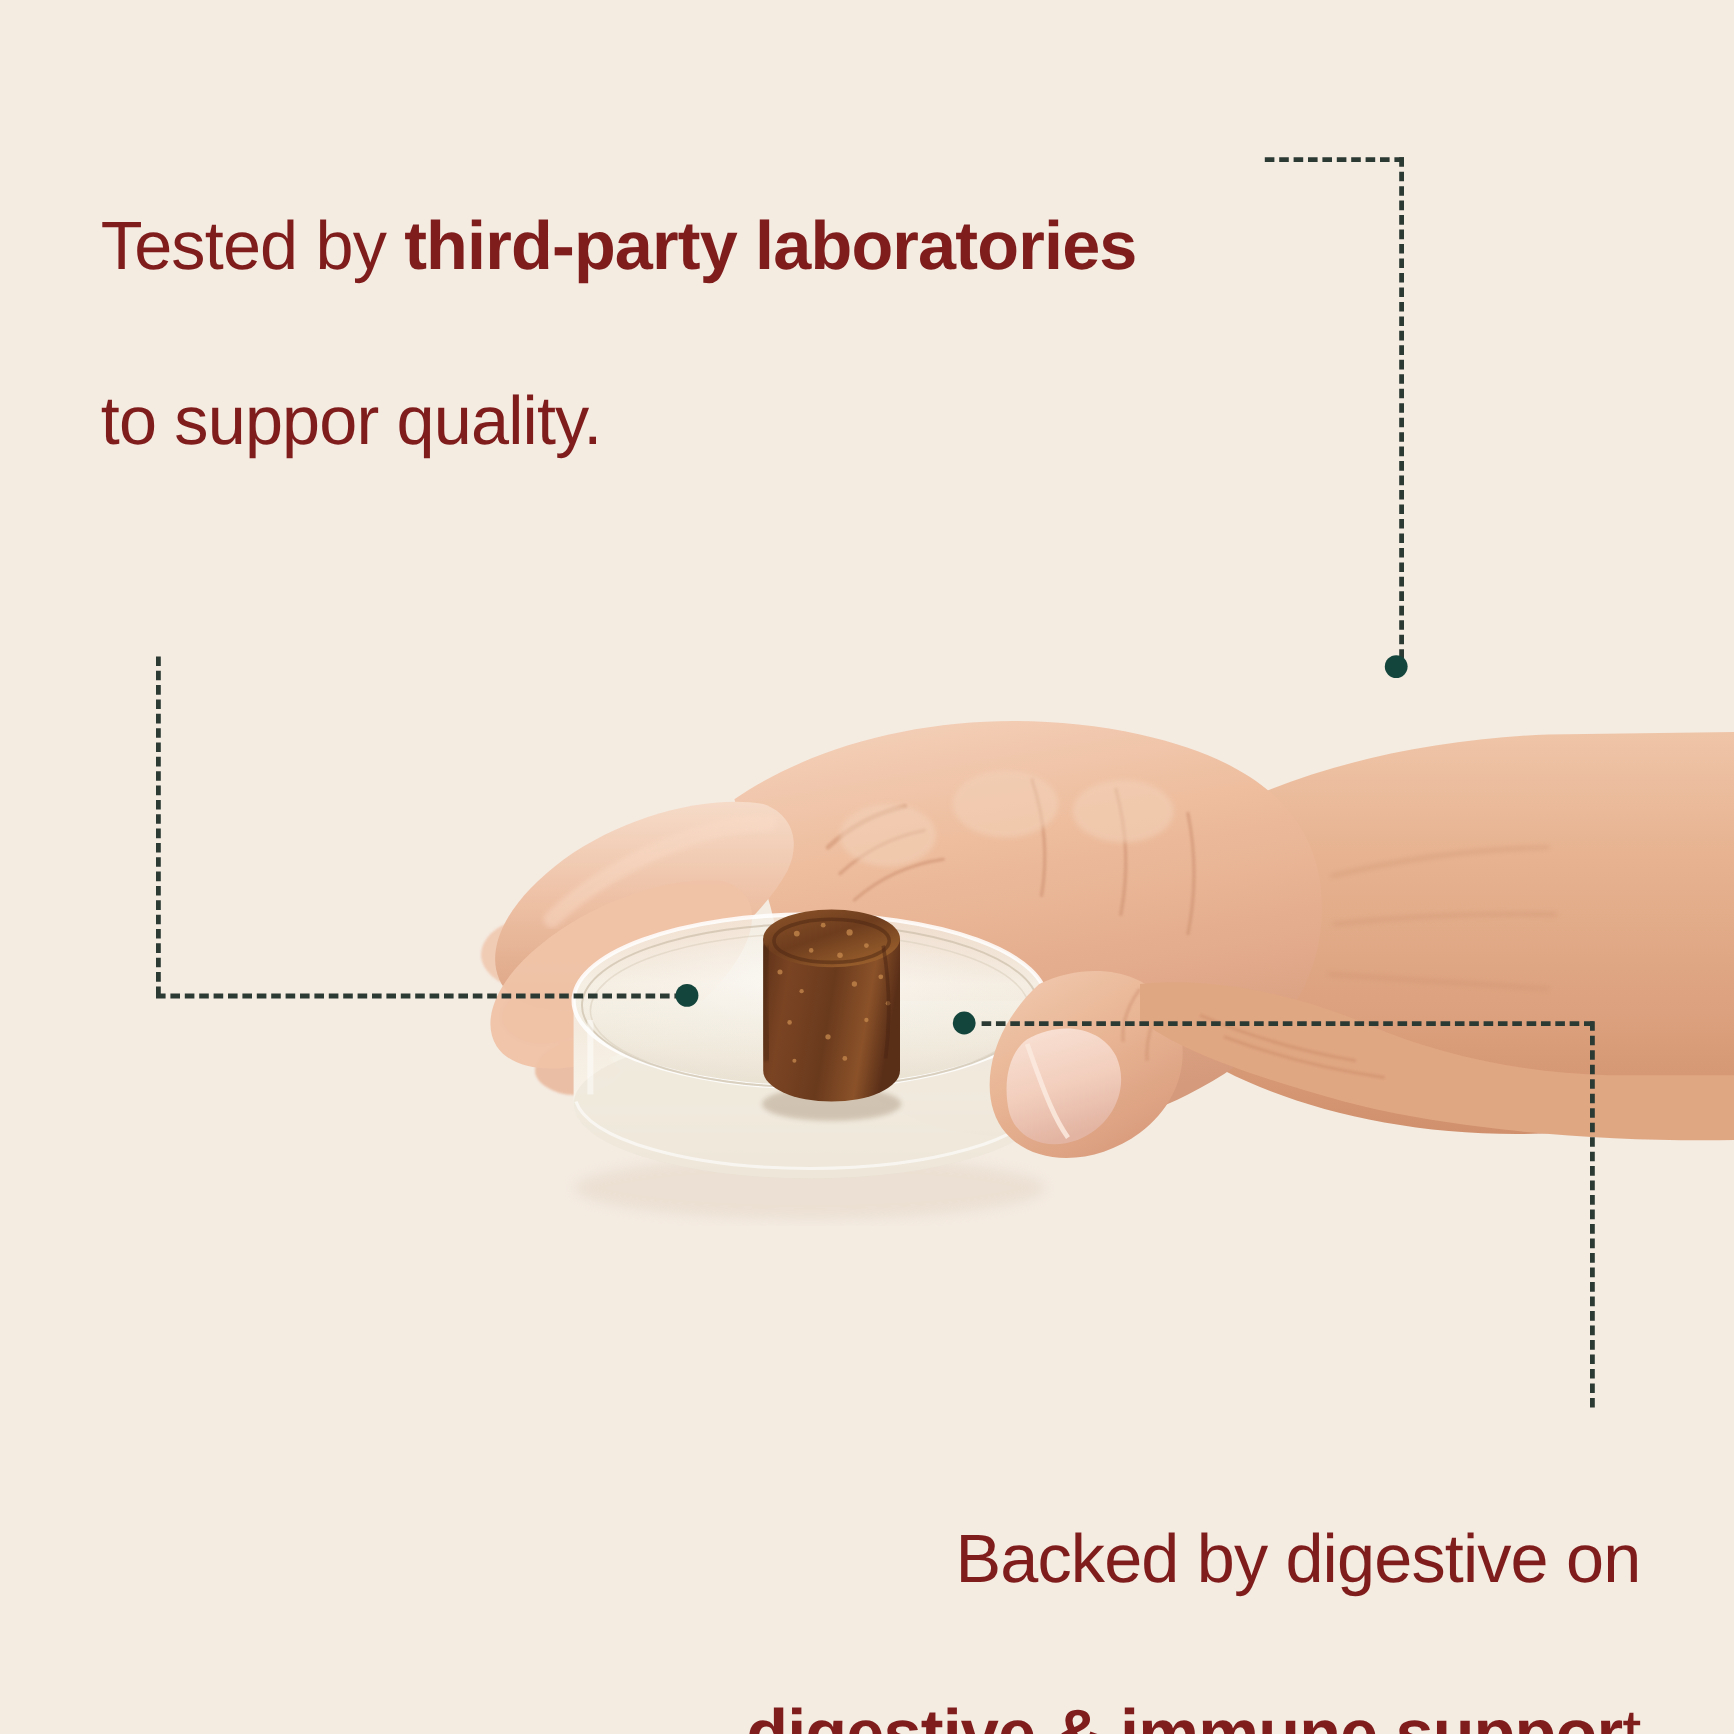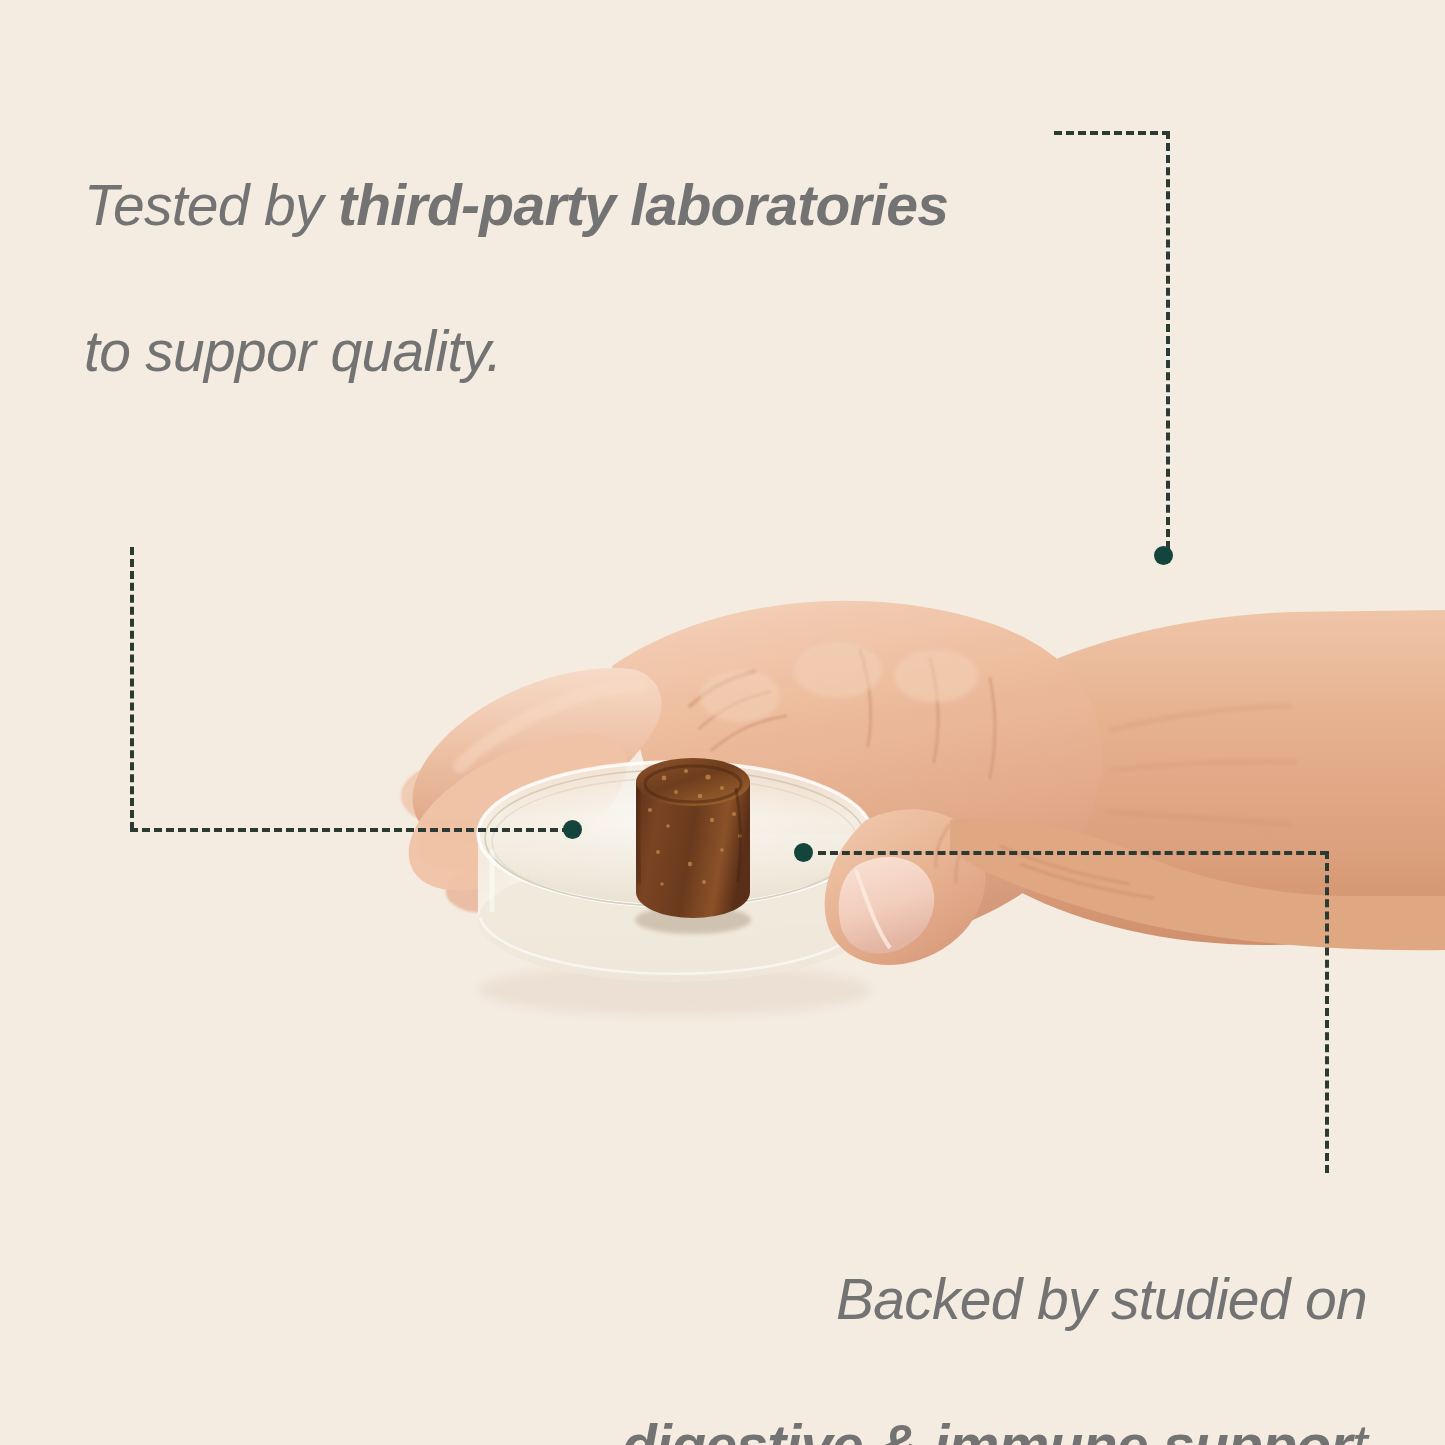--- a/index.html
+++ b/index.html
@@ -16,28 +16,27 @@
     position: relative;
     width: 1445px;
     height: 1445px;
     background: #F4EBE1;
     overflow: hidden;
   }
 
   
   .claim {
     position: absolute;
-    color: #737373;
+    color: #7f1d1d;
     font-family: "Liberation Sans", sans-serif;
     font-size: 57px;
     line-height: 1.28;
     letter-spacing: -0.7px;
     font-weight: 400;
     white-space: pre-line;
-    font-style: italic;
   }
   .claim .b { font-weight: 700; }
 
   #claim-lab       { left: 84px;  top: 96px;  width: 1010px; }
   #claim-pro       { left: 84px;  top: 364px; width: 900px; }
   #claim-research  { right: 78px; top: 1190px; width: 830px; text-align: right; }
 
   
   .dash-h {
     position: absolute;
@@ -317,17 +316,17 @@
 
   <div class="claim" id="claim-lab">
     <div><span>Tested by </span><span class="b">third-party laboratories</span></div>
     <div><span>to suppor quality.</span></div>
   </div>
 
   <div class="claim" id="claim-pro">
   </div>
 
   <div class="claim" id="claim-research">
-    <div><span>Backed by studied on</span></div>
+    <div><span>Backed by digestive on</span></div>
     <div><span class="b">digestive &amp; immune suppor</span><span>t</span></div>
   </div>
 
 </div>
 
 </body></html>

